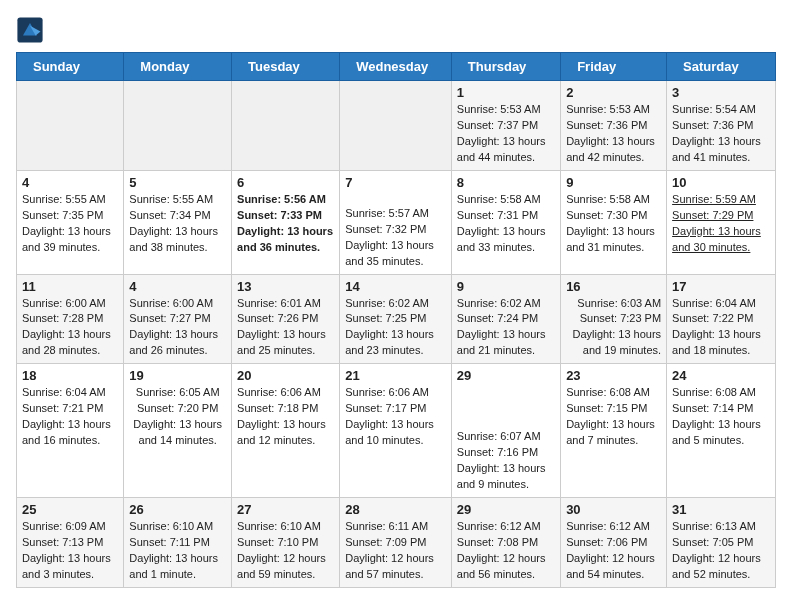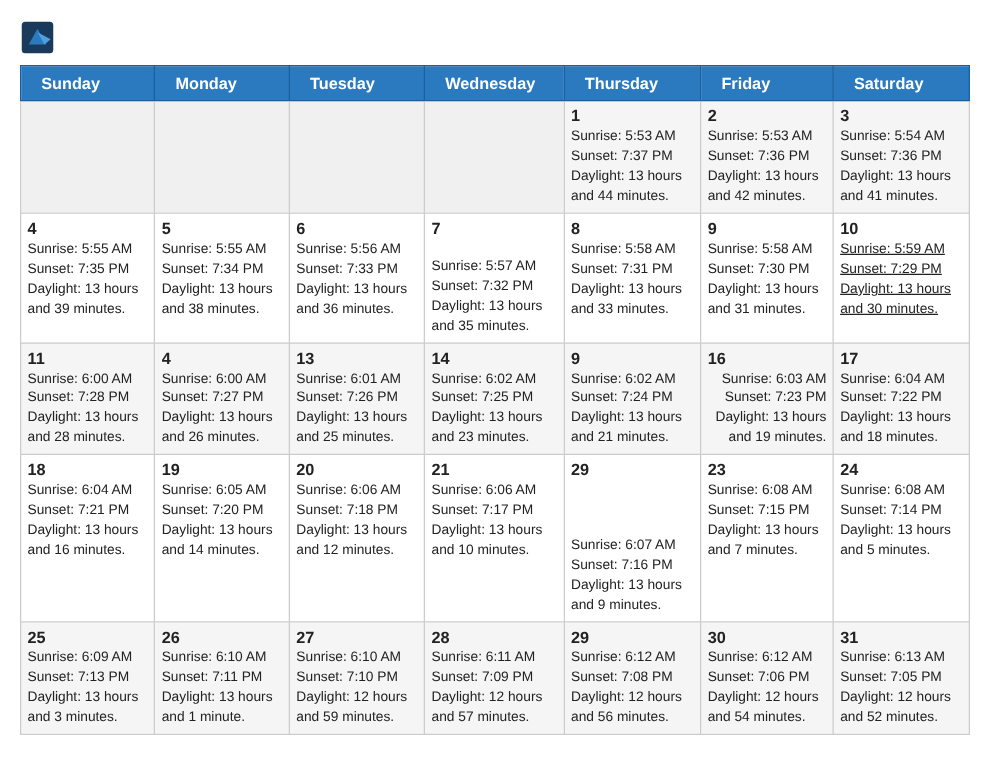--- a/index.html
+++ b/index.html
@@ -156,21 +156,21 @@
 Daylight: 13 hours and 39 minutes.</div>
         </td>
         <td>
           <span class="day-num">5</span>
           <div class="day-info" style="white-space: pre-line;">Sunrise: 5:55 AM
 Sunset: 7:34 PM
 Daylight: 13 hours and 38 minutes.</div>
         </td>
         <td>
           <span class="day-num">6</span>
-          <div class="day-info" style="white-space: pre-line;">Sunrise: 5:56 AM
+          <div class="day-info" style="white-space: pre-line; font-weight: bold;">Sunrise: 5:56 AM
 Sunset: 7:33 PM
 Daylight: 13 hours and 36 minutes.</div>
         </td>
         <td>
           <span class="day-num">7</span>
           <div class="day-info" style="white-space: pre-line; margin-top: 16px;">Sunrise: 5:57 AM
 Sunset: 7:32 PM
 Daylight: 13 hours and 35 minutes.</div>
         </td>
         <td>
@@ -238,21 +238,21 @@
       </tr>
       <tr>
         <td>
           <span class="day-num">18</span>
           <div class="day-info" style="white-space: pre-line;">Sunrise: 6:04 AM
 Sunset: 7:21 PM
 Daylight: 13 hours and 16 minutes.</div>
         </td>
         <td>
           <span class="day-num">19</span>
-          <div class="day-info" style="white-space: pre-line;">Sunrise: 6:05 AM
+          <div class="day-info" style="white-space: pre-line; text-align: center;">Sunrise: 6:05 AM
 Sunset: 7:20 PM
 Daylight: 13 hours and 14 minutes.</div>
         </td>
         <td>
           <span class="day-num">20</span>
           <div class="day-info" style="white-space: pre-line;">Sunrise: 6:06 AM
 Sunset: 7:18 PM
 Daylight: 13 hours and 12 minutes.</div>
         </td>
         <td>

